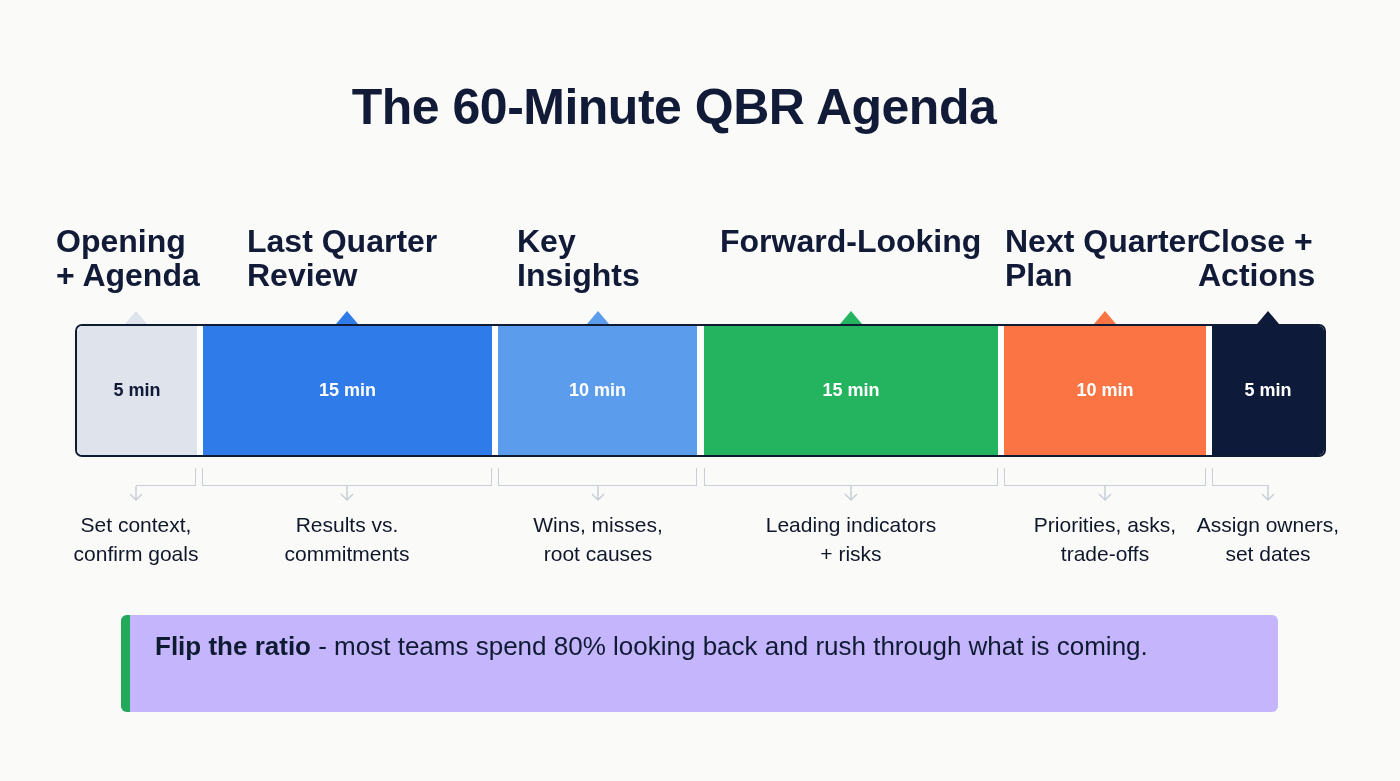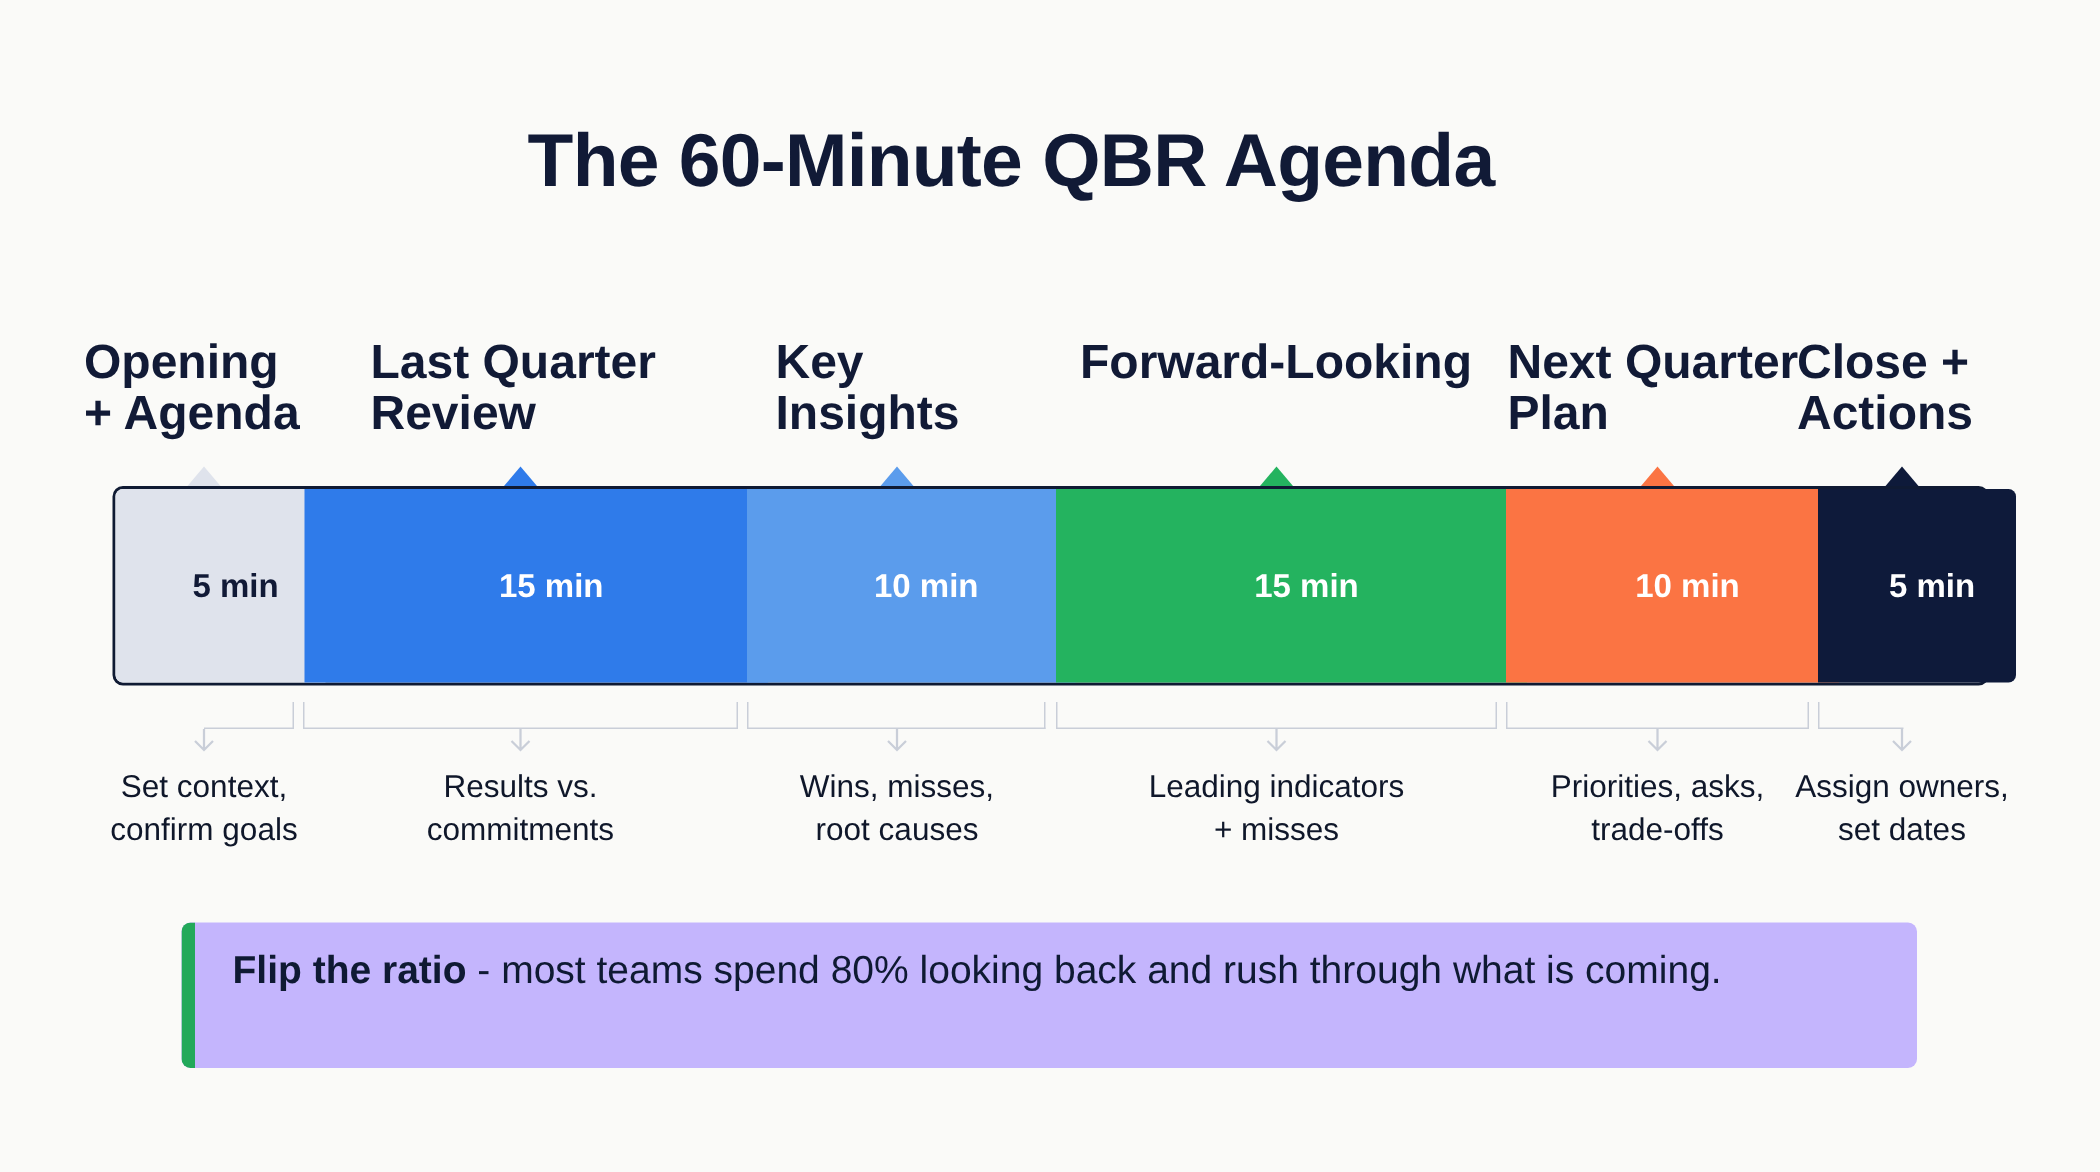--- a/index.html
+++ b/index.html
@@ -21,21 +21,21 @@
     color: #111a36; white-space: nowrap;
   }
   .bar {
     position: absolute; left: 75px; top: 324px; width: 1251px; height: 133px;
     border: 2px solid #0f1a33; border-radius: 7px; box-sizing: border-box;
     background: #ffffff; overflow: visible;
   }
   .seg {
     position: absolute; top: 0; height: 100%;
     display: flex; align-items: center; justify-content: center;
-    font-size: 22px; font-weight: 700; padding-left: 20px;
+    font-size: 18px; font-weight: 700;
   }
   .seg.first { border-radius: 5px 0 0 5px; }
   .seg.last { border-radius: 0 5px 5px 0; }
   .pointer {
     position: absolute; width: 0; height: 0;
     border-left: 11px solid transparent; border-right: 11px solid transparent;
     border-bottom-width: 13px; border-bottom-style: solid;
     top: 311px;
   }
   .bracket {
@@ -157,21 +157,21 @@
 <div class="desc" style="left:257px;width:180px;">
   <div>Results vs.</div>
   <div>commitments</div>
 </div>
 <div class="desc" style="left:508px;width:180px;">
   <div>Wins, misses,</div>
   <div>root causes</div>
 </div>
 <div class="desc" style="left:741px;width:220px;">
   <div>Leading indicators</div>
-  <div>+ misses</div>
+  <div>+ risks</div>
 </div>
 <div class="desc" style="left:1015px;width:180px;">
   <div>Priorities, asks,</div>
   <div>trade-offs</div>
 </div>
 <div class="desc" style="left:1183px;width:170px;">
   <div>Assign owners,</div>
   <div>set dates</div>
 </div>
 

